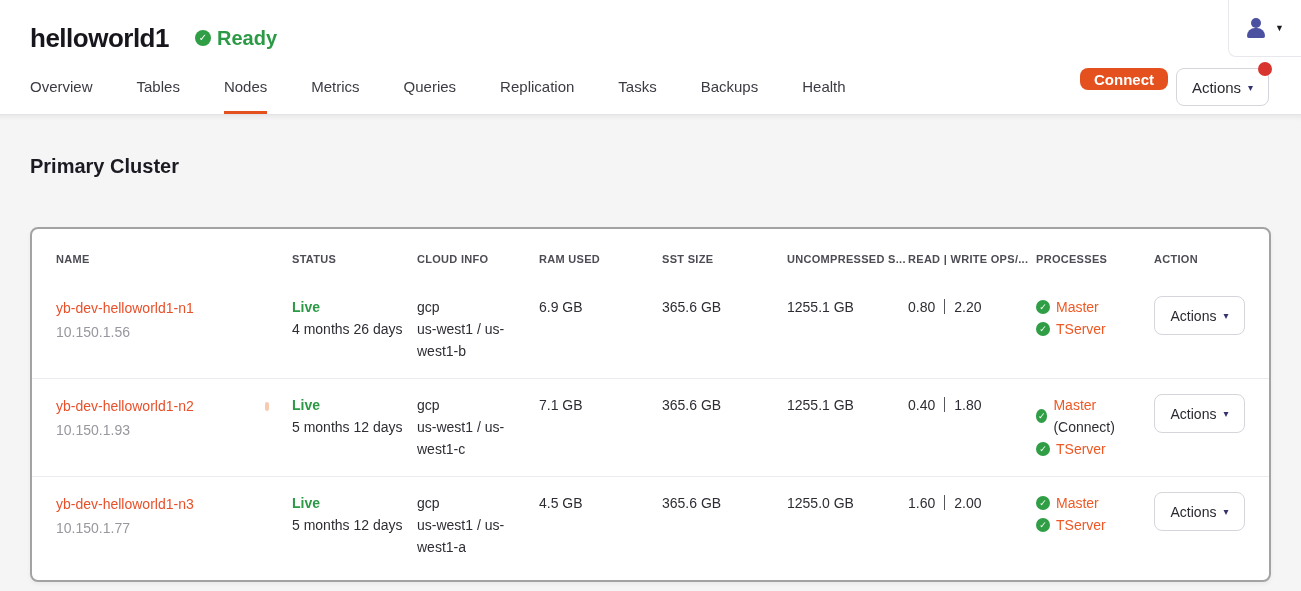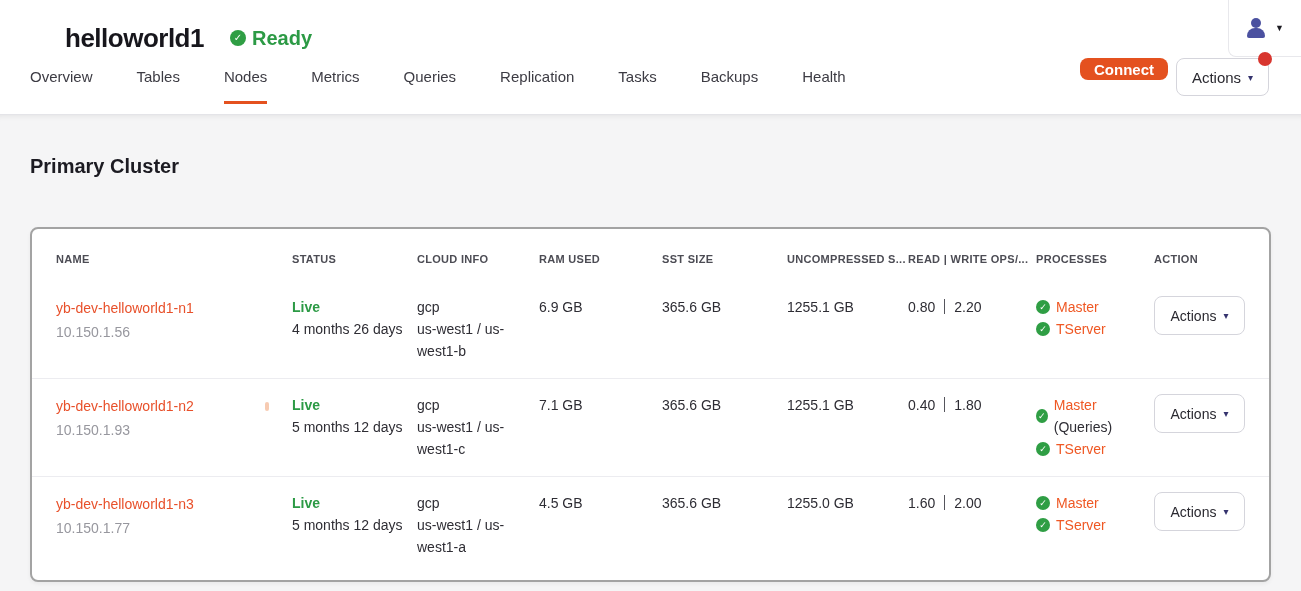--- a/index.html
+++ b/index.html
@@ -7,21 +7,21 @@
   body {
     font-family:"Liberation Sans","DejaVu Sans",sans-serif;
     background:#f5f5f6;
     color:#232329;
     position:relative;
   }
 
   
   .app-header { background:#fff; height:115px; border-bottom:1px solid #e4e4e8; position:relative; }
   .title-row { display:flex; align-items:center; padding:16px 0 0 30px; height:60px; }
-  .universe-title { font-size:26px; font-weight:800; letter-spacing:-0.5px; color:#17161c;margin-left:35px; }
+  .universe-title { font-size:26px; font-weight:800; letter-spacing:-0.5px; color:#17161c; }
   .ready-badge { display:flex; align-items:center; margin-left:26px; gap:6px; }
   .ready-badge .label { color:#2c9a45; font-size:20px; font-weight:700; }
 
   .check-circle {
     display:inline-flex; align-items:center; justify-content:center;
     width:16px; height:16px; border-radius:50%;
     background:#2f9e44; color:#fff; font-size:10px; font-weight:bold; line-height:1;
   }
   .check-circle.small { width:14px; height:14px; font-size:9px; }
 
@@ -30,21 +30,21 @@
     background:#fff; border-left:1px solid #e8e8ec; border-bottom:1px solid #e8e8ec;
     border-bottom-left-radius:8px;
     display:flex; align-items:center; justify-content:center; gap:9px; cursor:pointer;
   }
   .person-icon { position:relative; width:20px; height:20px; }
   .person-icon::before { content:""; position:absolute; left:5px; top:0; width:10px; height:10px; border-radius:50%; background:#4b51a0; }
   .person-icon::after  { content:""; position:absolute; left:1px; top:10px; width:18px; height:10px; border-radius:8px 8px 2px 2px; background:#4b51a0; }
   .user-caret { font-size:9px; color:#1c1b22; }
 
   
-  .nav-row { position:absolute; left:0; right:0; bottom:10px; height:55px; display:flex; align-items:stretch; padding-left:30px; }
+  .nav-row { position:absolute; left:0; right:0; bottom:0; height:55px; display:flex; align-items:stretch; padding-left:30px; }
   .tabs { display:flex; gap:44px; }
   .tab { display:flex; align-items:center; font-size:15px; color:#3c3b43; cursor:pointer; position:relative; }
   .tab.active::after { content:""; position:absolute; left:0; right:0; bottom:0; height:3px; background:#e4511f; }
 
   .btn { border-radius:8px; font-size:15px; cursor:pointer; display:inline-flex; align-items:center; justify-content:center; }
   .connect-btn {
     position:absolute; right:133px; top:9px; width:88px; height:22px;
     background:#e4511f; color:#fff; font-weight:700; border:none;
   }
   .header-actions-btn {
@@ -193,21 +193,21 @@
       </div>
       <div class="cell">7.1 GB</div>
       <div class="cell">365.6 GB</div>
       <div class="cell">1255.1 GB</div>
       <div class="cell">
         <span>0.40</span><span class="rw-divider"></span><span>1.80</span>
       </div>
       <div class="cell">
         <div class="proc-line">
           <span class="check-circle small">✓</span>
-          <span><span class="proc-name">Master</span> <span class="proc-suffix">(Queries)</span></span>
+          <span><span class="proc-name">Master</span> <span class="proc-suffix">(Connect)</span></span>
         </div>
         <div class="proc-line">
           <span class="check-circle small">✓</span>
           <span class="proc-name">TServer</span>
         </div>
       </div>
       <div class="cell">
         <button class="btn row-actions-btn">
           <span>Actions</span>
           <span class="caret-down">▾</span>

